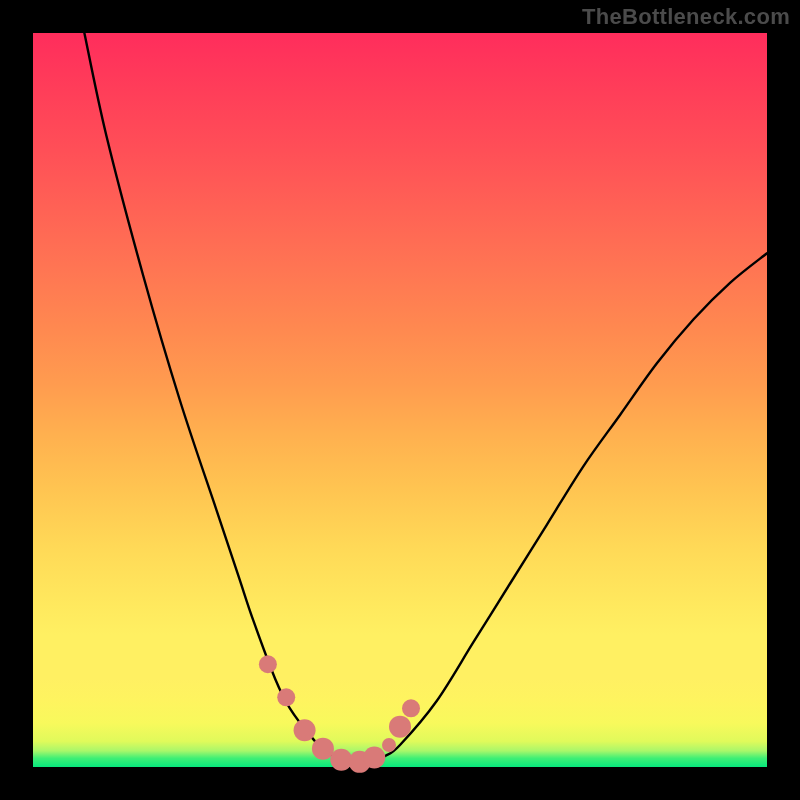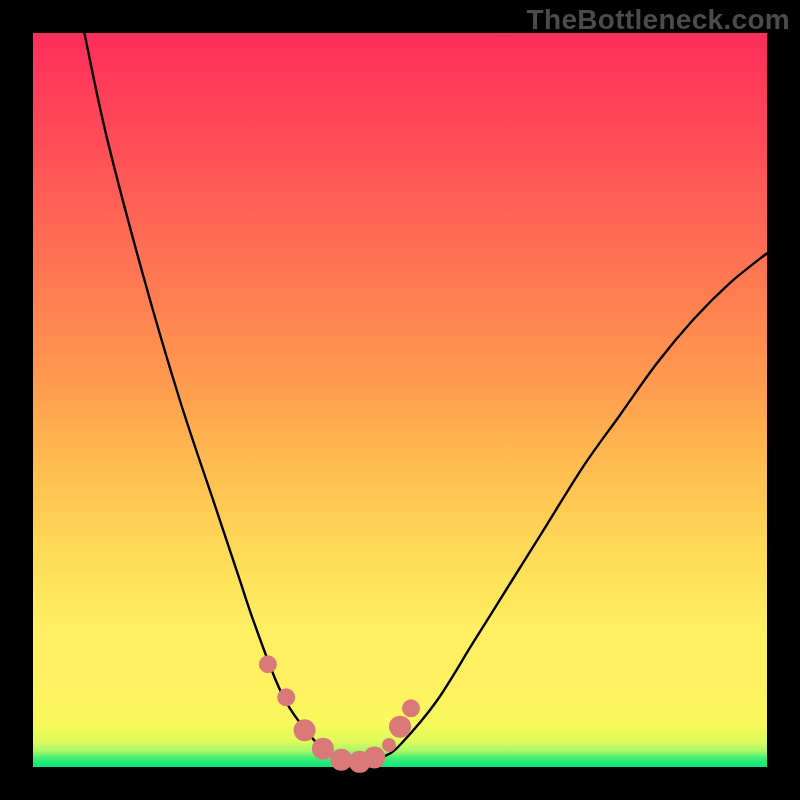--- a/index.html
+++ b/index.html
@@ -14,21 +14,21 @@
   .frame {
     position: relative;
     width: 800px;
     height: 800px;
     background: #000;
   }
   .watermark {
     position: absolute;
     top: 4px;
     right: 10px;
-    font-size: 28px;
+    font-size: 22px;
     font-weight: 600;
     color: #4b4b4b;
     letter-spacing: 0.3px;
     z-index: 20;
     pointer-events: none;
   }
   .plot {
     position: absolute;
     left: 33px;
     top: 33px;

